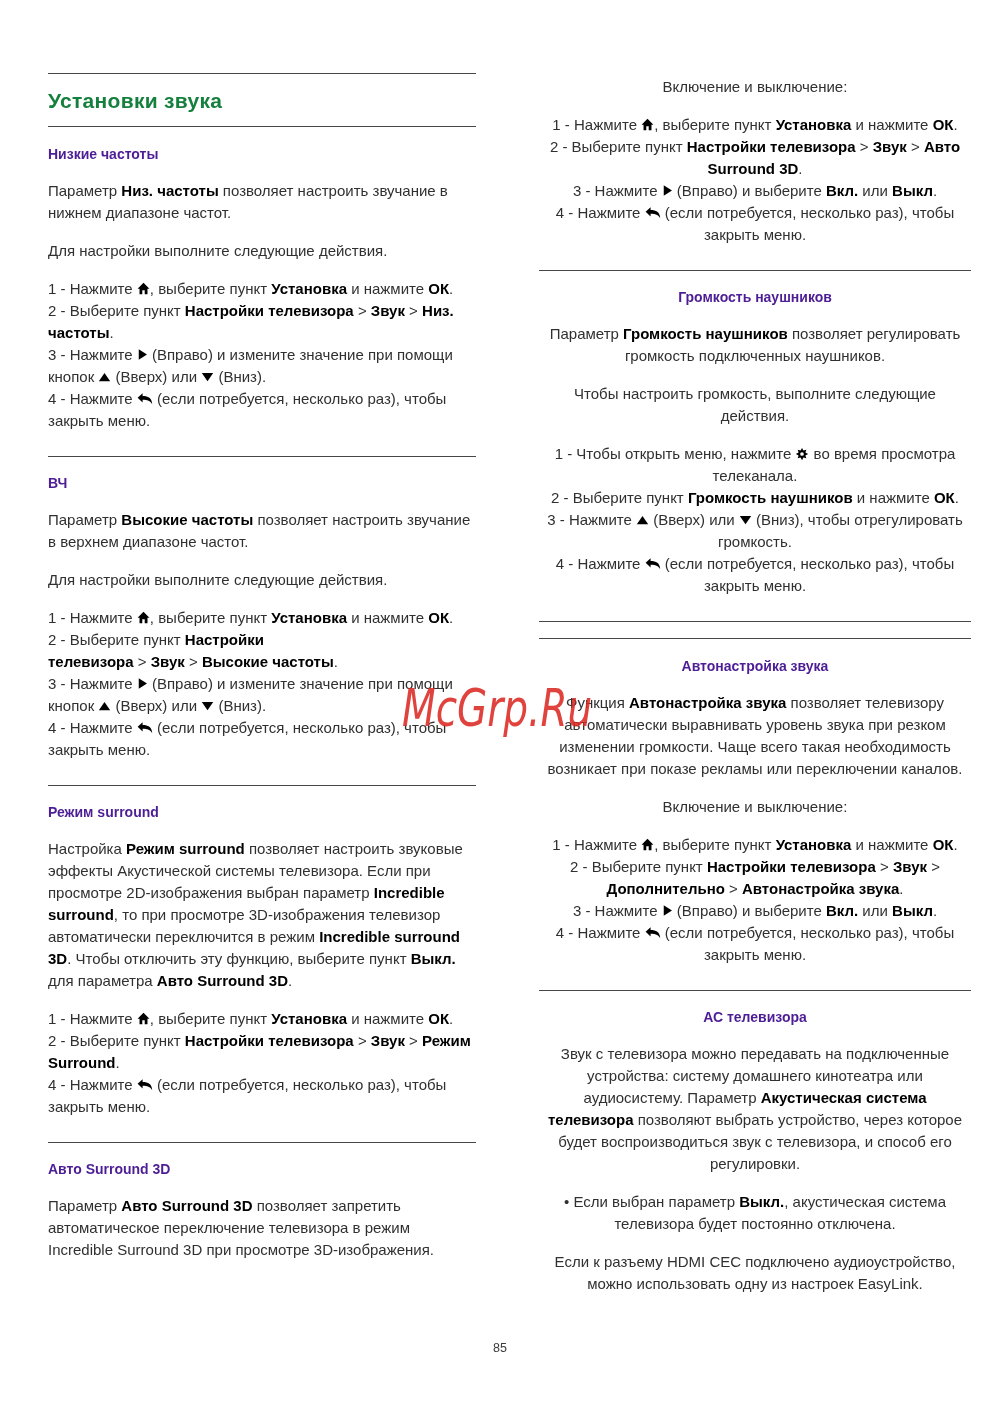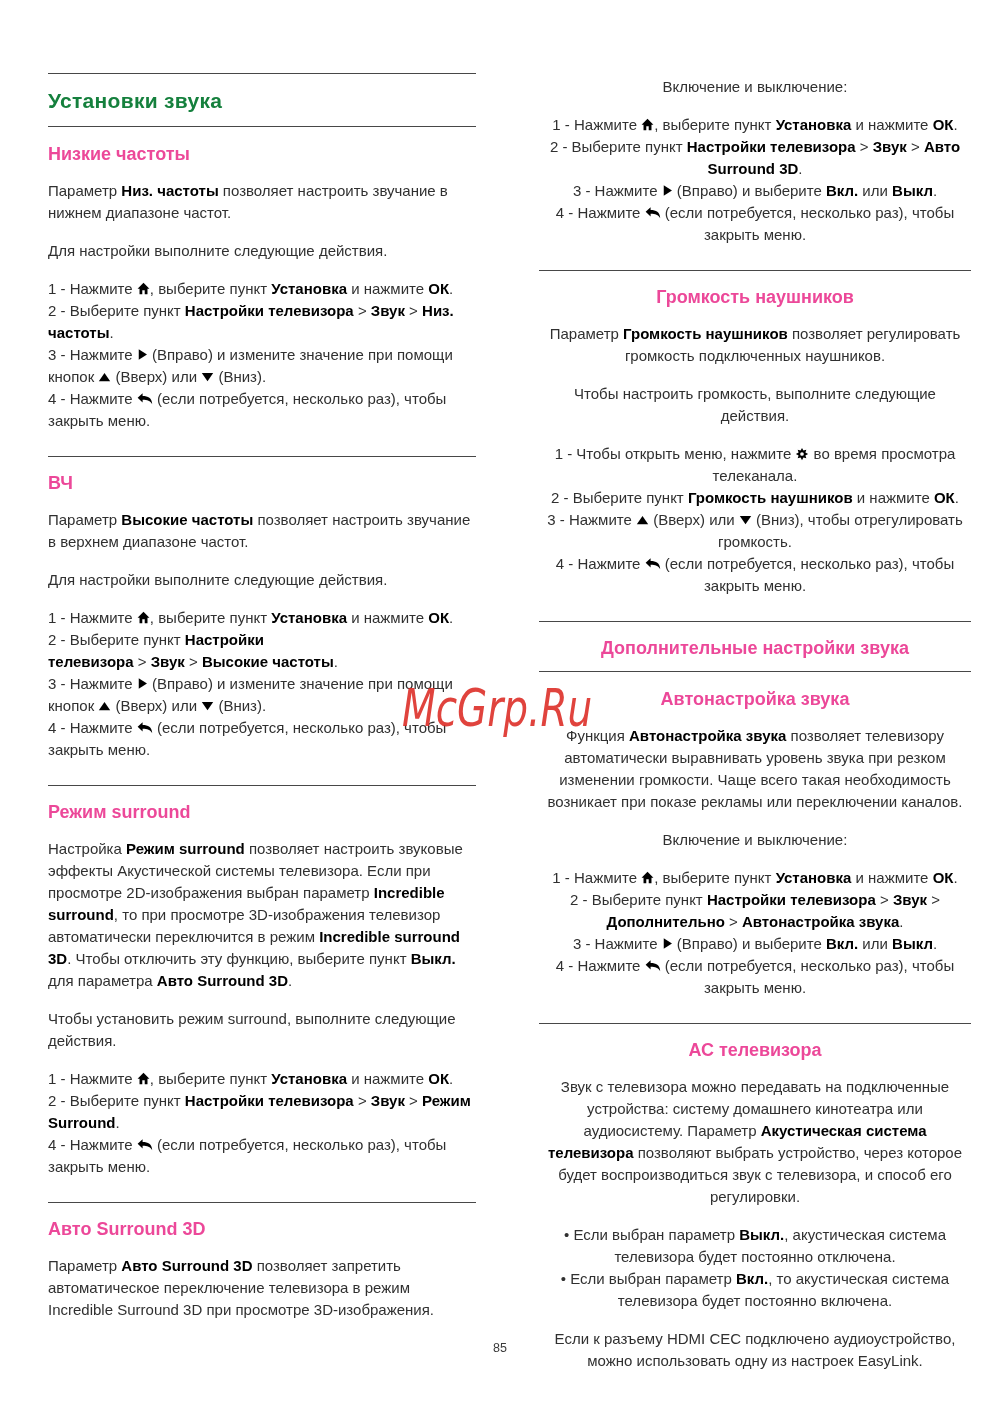--- a/index.html
+++ b/index.html
@@ -9,21 +9,21 @@
   }
   .col{position:absolute;font-size:15px;line-height:22px;}
   #col-left{left:48px;top:73px;width:428px;}
   #col-right{left:539px;top:76px;width:432px;text-align:center;}
   .rule{border:0;border-top:1px solid #474747;height:0;margin:0;}
   .chapter-rule-top{margin:0 0 14px;}
   .chapter-rule-bottom{margin:12px 0 0;}
   h1{font-size:21px;line-height:26px;font-weight:700;color:#15803d;margin:0;letter-spacing:.3px;}
   .section-rule{margin:24px 0 16px;}
   .sub-rule{margin:12px 0 0;}
-  h2{font-size:18px;line-height:21px;font-weight:700;color:#ec4899;margin:0 0 15px;}
+  h2{font-size:14px;line-height:21px;font-weight:700;color:#4c1d95;margin:0 0 15px;}
   h2.subchap{margin:0;}
   h2.mt{margin-top:17px;}
   .para{margin:0 0 16px;}
   .steps{margin:0 0 16px;}
   .step-line{margin:0;}
   .b{font-weight:700;color:#000;margin-top:22px;}
   .icn{display:inline-block;vertical-align:-1px;}
   .icn-options{vertical-align:-2px;}
   #watermark{
     position:absolute;left:402px;top:678px;z-index:5;
@@ -78,21 +78,20 @@
         </svg><span> (Вверх) или </span><svg viewBox="0 0 16 16" width="13" height="12" preserveAspectRatio="none" class="icn">
           <path d="M1 2.5 L15 2.5 L8 13.5 Z" fill="#000" fill-rule="evenodd"></path>
         </svg><span> (Вниз).</span></div>
       <div class="step-line"><span>4 - Нажмите </span><svg viewBox="0 0 20 16" width="16" height="13" preserveAspectRatio="none" class="icn">
           <path d="M7 1.5 L7 5 C14 5 18.5 7.2 19 15 C16.5 10.7 13 9.5 7 9.5 L7 13 L0.8 7.2 Z" fill="#000" fill-rule="evenodd"></path>
         </svg><span> (если потребуется, несколько раз), чтобы закрыть меню.</span></div>
     </div>
     <hr class="rule section-rule">
     <h2>Режим surround</h2>
     <p class="para"><span>Настройка </span><span class="b">Режим surround</span><span> позволяет настроить звуковые эффекты Акустической системы телевизора. Если при просмотре 2D-изображения выбран параметр </span><span class="b">Incredible surround</span><span>, то при просмотре 3D-изображения телевизор автоматически переключится в режим </span><span class="b">Incredible surround 3D</span><span>. Чтобы отключить эту функцию, выберите пункт </span><span class="b">Выкл.</span><span> для параметра </span><span class="b">Авто Surround 3D</span><span>.</span></p>
-    <p class="para"><span>Чтобы установить режим surround, выполните следующие действия.</span></p>
     <div class="steps">
       <div class="step-line"><span>1 - Нажмите </span><svg viewBox="0 0 16 16" width="13" height="13" preserveAspectRatio="none" class="icn">
           <path d="M8 1 L15.3 8.2 L12.9 8.2 L12.9 15 L9.5 15 L9.5 10.3 L6.5 10.3 L6.5 15 L3.1 15 L3.1 8.2 L0.7 8.2 Z" fill="#000" fill-rule="evenodd"></path>
         </svg><span>, выберите пункт </span><span class="b">Установка</span><span> и нажмите </span><span class="b">ОК</span><span>.</span></div>
       <div class="step-line"><span>2 - Выберите пункт </span><span class="b">Настройки телевизора</span><span> &gt; </span><span class="b">Звук</span><span> &gt; </span><span class="b">Режим Surround</span><span>.</span></div>
       <div class="step-line"><span>4 - Нажмите </span><svg viewBox="0 0 20 16" width="16" height="13" preserveAspectRatio="none" class="icn">
           <path d="M7 1.5 L7 5 C14 5 18.5 7.2 19 15 C16.5 10.7 13 9.5 7 9.5 L7 13 L0.8 7.2 Z" fill="#000" fill-rule="evenodd"></path>
         </svg><span> (если потребуется, несколько раз), чтобы закрыть меню.</span></div>
     </div>
     <hr class="rule section-rule">
@@ -125,21 +124,20 @@
       <div class="step-line"><span>3 - Нажмите </span><svg viewBox="0 0 16 16" width="13" height="12" preserveAspectRatio="none" class="icn">
           <path d="M8 2.5 L15 13.5 L1 13.5 Z" fill="#000" fill-rule="evenodd"></path>
         </svg><span> (Вверх) или </span><svg viewBox="0 0 16 16" width="13" height="12" preserveAspectRatio="none" class="icn">
           <path d="M1 2.5 L15 2.5 L8 13.5 Z" fill="#000" fill-rule="evenodd"></path>
         </svg><span> (Вниз), чтобы отрегулировать громкость.</span></div>
       <div class="step-line"><span>4 - Нажмите </span><svg viewBox="0 0 20 16" width="16" height="13" preserveAspectRatio="none" class="icn">
           <path d="M7 1.5 L7 5 C14 5 18.5 7.2 19 15 C16.5 10.7 13 9.5 7 9.5 L7 13 L0.8 7.2 Z" fill="#000" fill-rule="evenodd"></path>
         </svg><span> (если потребуется, несколько раз), чтобы закрыть меню.</span></div>
     </div>
     <hr class="rule section-rule">
-    <h2 class="subchap">Дополнительные настройки звука</h2>
     <hr class="rule sub-rule">
     <h2 class="mt">Автонастройка звука</h2>
     <p class="para"><span>Функция </span><span class="b">Автонастройка звука</span><span> позволяет телевизору автоматически выравнивать уровень звука при резком изменении громкости. Чаще всего такая необходимость возникает при показе рекламы или переключении каналов.</span></p>
     <p class="para"><span>Включение и выключение:</span></p>
     <div class="steps">
       <div class="step-line"><span>1 - Нажмите </span><svg viewBox="0 0 16 16" width="13" height="13" preserveAspectRatio="none" class="icn">
           <path d="M8 1 L15.3 8.2 L12.9 8.2 L12.9 15 L9.5 15 L9.5 10.3 L6.5 10.3 L6.5 15 L3.1 15 L3.1 8.2 L0.7 8.2 Z" fill="#000" fill-rule="evenodd"></path>
         </svg><span>, выберите пункт </span><span class="b">Установка</span><span> и нажмите </span><span class="b">ОК</span><span>.</span></div>
       <div class="step-line"><span>2 - Выберите пункт </span><span class="b">Настройки телевизора</span><span> &gt; </span><span class="b">Звук</span><span> &gt; </span><br><span class="b">Дополнительно</span><span> &gt; </span><span class="b">Автонастройка звука</span><span>.</span></div>
       <div class="step-line"><span>3 - Нажмите </span><svg viewBox="0 0 16 16" width="11" height="13" preserveAspectRatio="none" class="icn">
@@ -147,21 +145,20 @@
         </svg><span> (Вправо) и выберите </span><span class="b">Вкл.</span><span> или </span><span class="b">Выкл</span><span>.</span></div>
       <div class="step-line"><span>4 - Нажмите </span><svg viewBox="0 0 20 16" width="16" height="13" preserveAspectRatio="none" class="icn">
           <path d="M7 1.5 L7 5 C14 5 18.5 7.2 19 15 C16.5 10.7 13 9.5 7 9.5 L7 13 L0.8 7.2 Z" fill="#000" fill-rule="evenodd"></path>
         </svg><span> (если потребуется, несколько раз), чтобы закрыть меню.</span></div>
     </div>
     <hr class="rule section-rule">
     <h2>АС телевизора</h2>
     <p class="para"><span>Звук с телевизора можно передавать на подключенные устройства: систему домашнего кинотеатра или аудиосистему. Параметр </span><span class="b">Акустическая система телевизора</span><span> позволяют выбрать устройство, через которое будет воспроизводиться звук с телевизора, и способ его регулировки.</span></p>
     <div class="steps">
       <div class="step-line"><span>• Если выбран параметр </span><span class="b">Выкл.</span><span>, акустическая система телевизора будет постоянно отключена.</span></div>
-      <div class="step-line"><span>• Если выбран параметр </span><span class="b">Вкл.</span><span>, то акустическая система телевизора будет постоянно включена.</span></div>
     </div>
     <p class="para"><span>Если к разъему HDMI CEC подключено аудиоустройство, можно использовать одну из настроек EasyLink.</span></p>
   </div>
 
 <div id="watermark" style="color: rgb(220, 42, 35);">
   <span>McGrp.Ru</span>
 </div>
 
 <div id="page-footer">
   <span>85</span>

